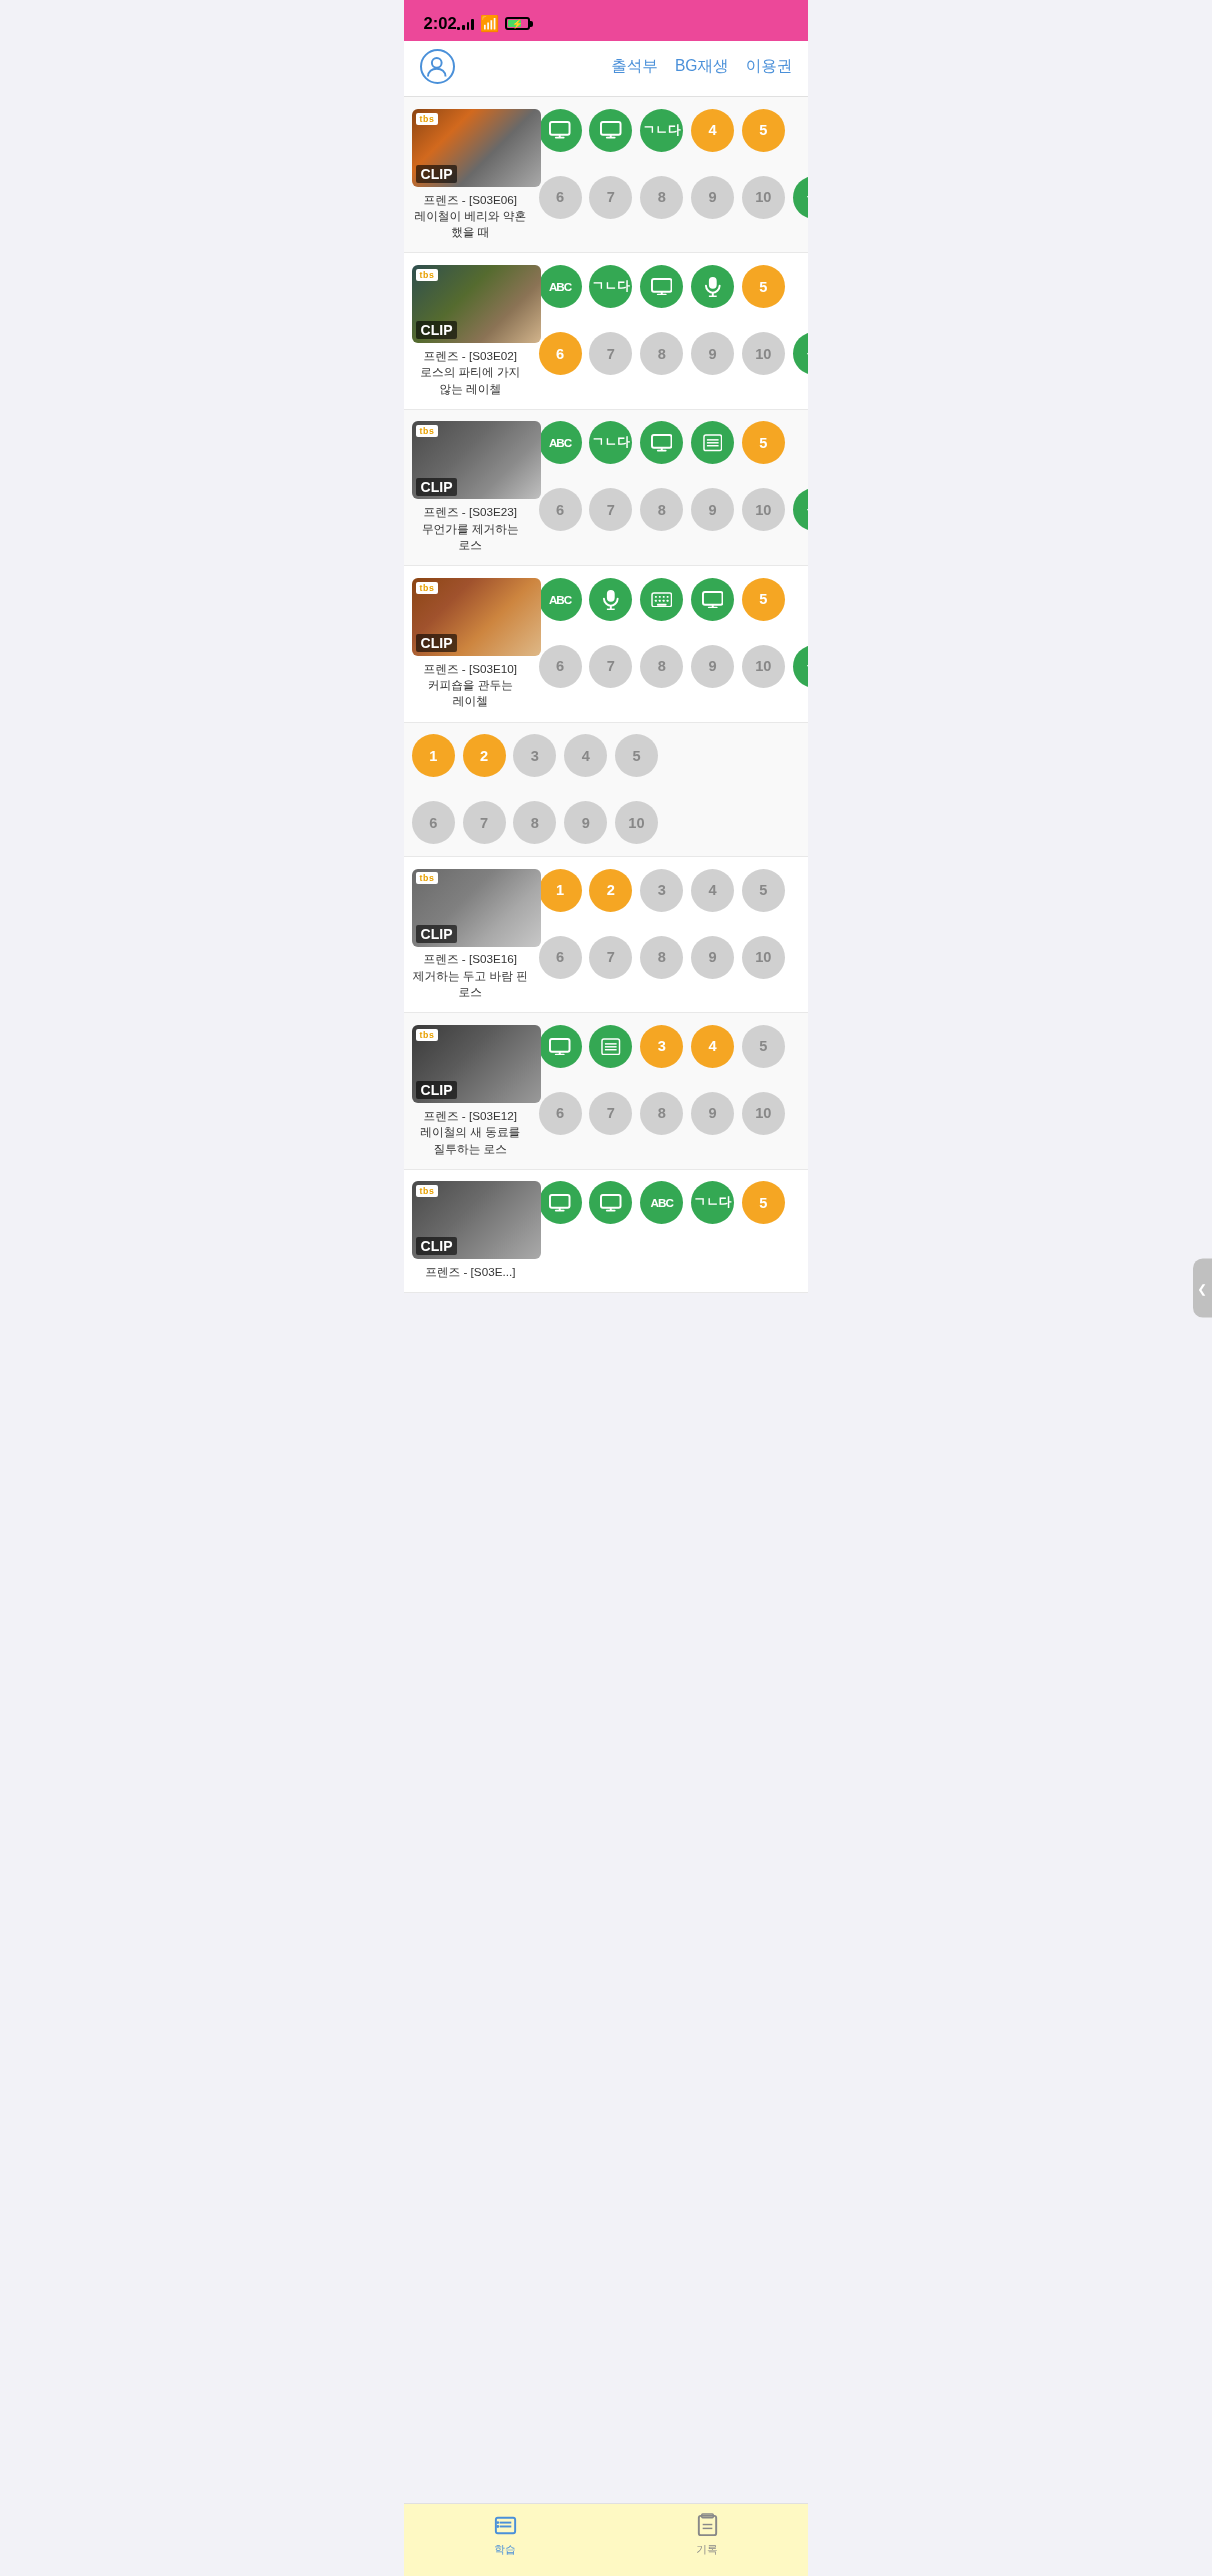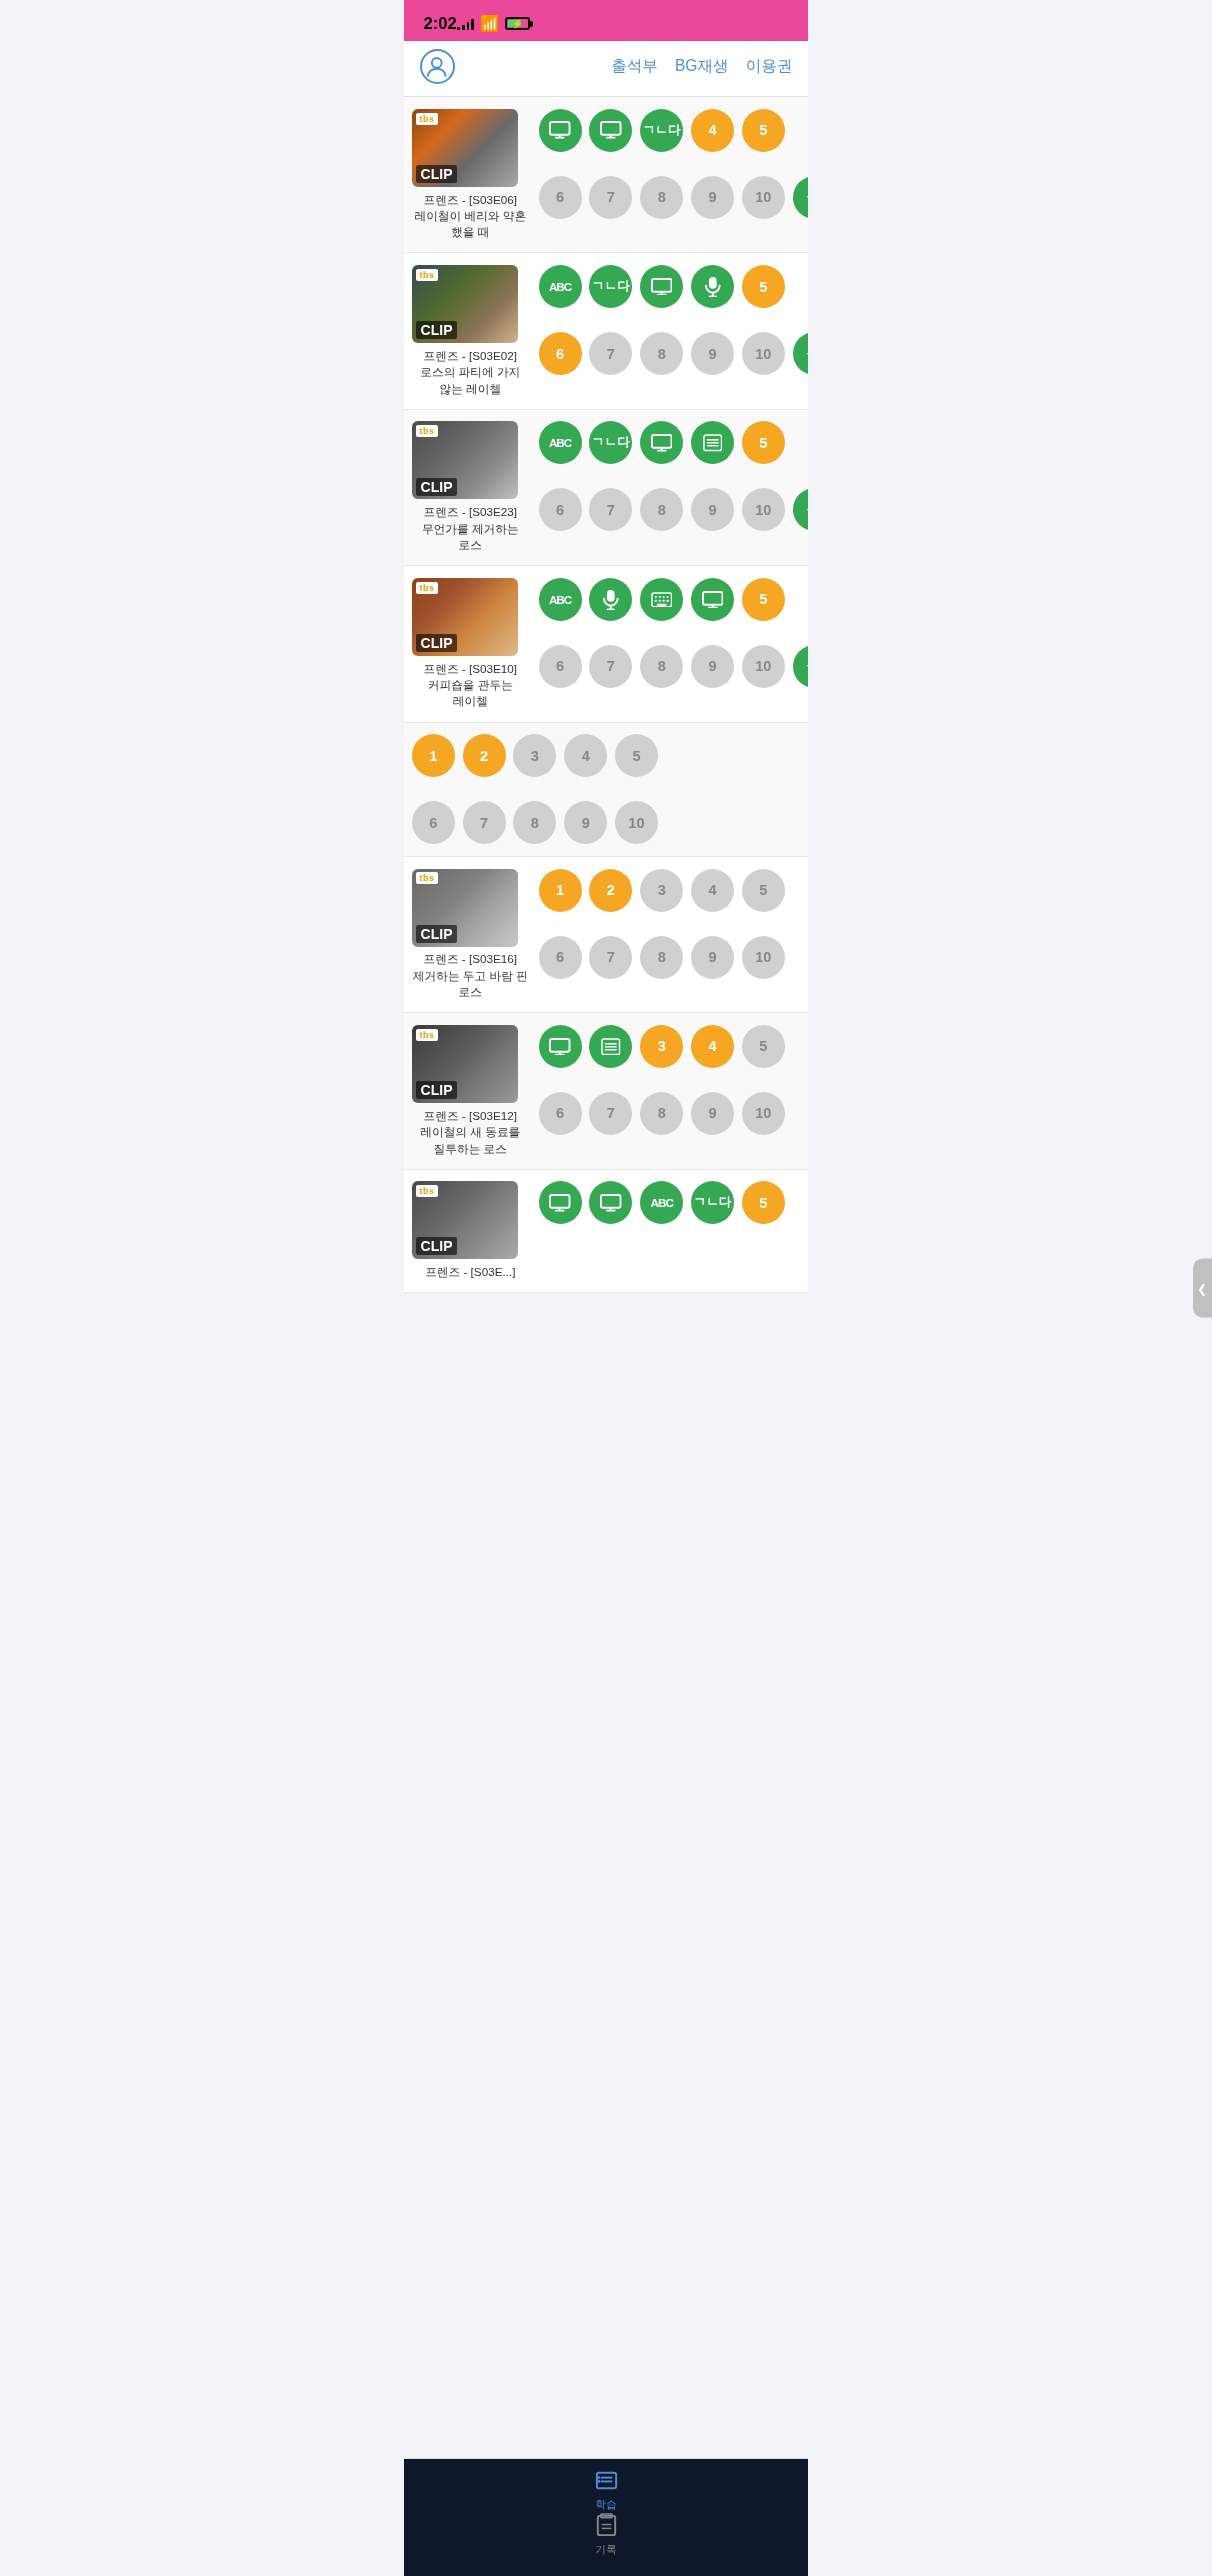--- a/index.html
+++ b/index.html
@@ -130,21 +130,21 @@
     }
     .clip-row:nth-child(odd) { background: #f9f9f9; }
     .clip-row:nth-child(even) { background: white; }
 
     .thumbnail-container {
       position: relative;
       flex-shrink: 0;
       width: 117px;
     }
     .thumbnail {
-      width: 106px;
+      width: 129px;
       height: 78px;
       border-radius: 5.9px;
       overflow: hidden;
       background: #333;
       position: relative;
     }
     .thumbnail-bg {
       width: 100%;
       height: 100%;
       display: flex;
@@ -225,26 +225,25 @@
     .thumb-7 { background: linear-gradient(135deg, #3a3a3a 0%, #5a5a5a 40%, #7a7a7a 70%, #9a9a9a 100%); }
     .thumb-8 { background: linear-gradient(135deg, #4a4a4a 0%, #6a6a6a 40%, #8a8a8a 70%, #aaaaaa 100%); }
 
     
     .bottom-nav {
       position: fixed;
       bottom: 0;
       left: 50%;
       transform: translateX(-50%);
       width: 404px;
-      background: #0f172a;
+      background: #fef9c3;
       border-top: 1px solid #e0e0e0;
       display: flex;
       justify-content: space-around;
       padding: 7.8px 0 19.5px;
-      flex-direction: column;
     }
     .nav-item {
       display: flex;
       flex-direction: column;
       align-items: center;
       gap: 3.9px;
       cursor: pointer;
     }
     .nav-icon {
       width: 27px; height: 27px;

